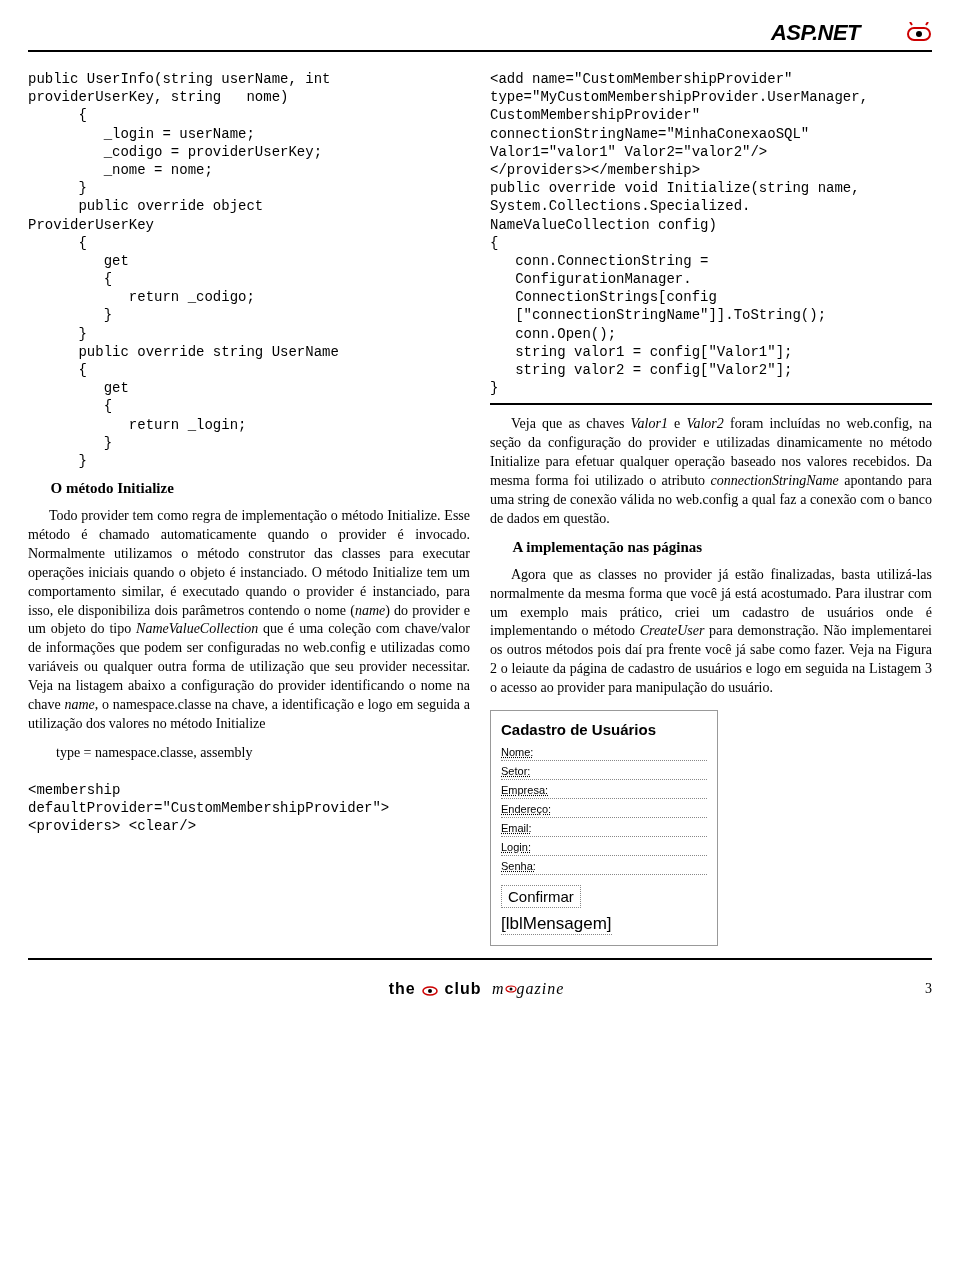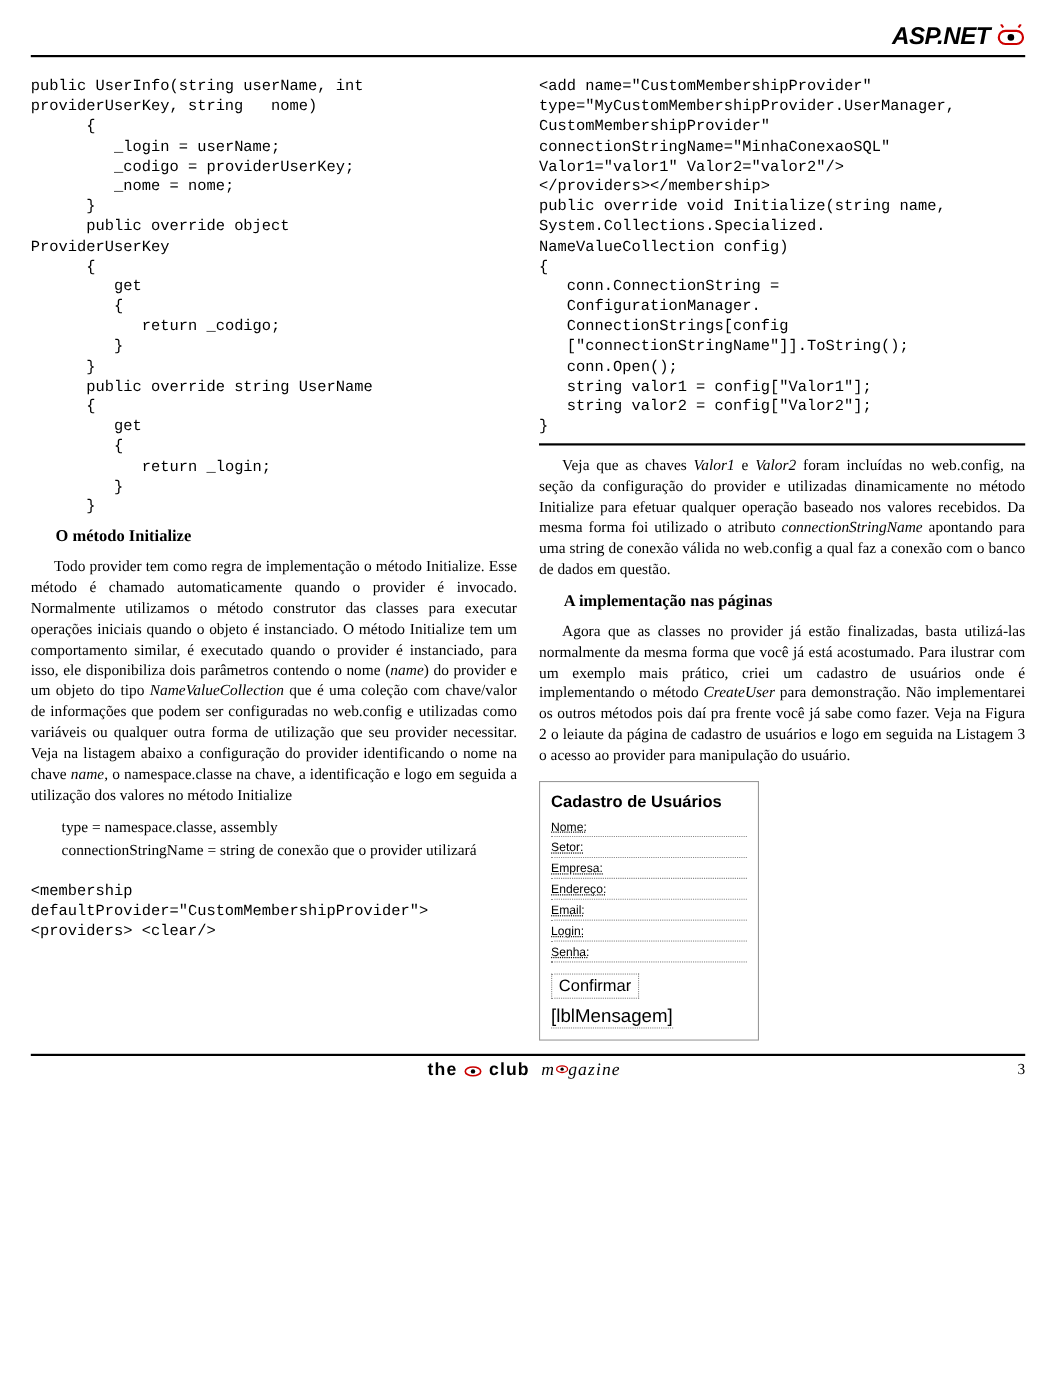--- a/index.html
+++ b/index.html
@@ -12,20 +12,21 @@
     color: #000;
     background: #fff;
   }
   .header-bar {
     display: flex;
     justify-content: flex-end;
     align-items: center;
     border-bottom: 2px solid #000;
     padding-bottom: 4px;
     margin-bottom: 18px;
+    gap: 40px;
   }
   .header-label {
     font-family: Arial, sans-serif;
     font-weight: 900;
     font-size: 22px;
     letter-spacing: -0.5px;
     font-style: italic;
   }
   .eye-icon {
     margin-left: 6px;
@@ -72,21 +73,21 @@
   .fig-block {
     display: flex;
     gap: 14px;
     align-items: flex-start;
     margin-top: 12px;
   }
   .form-mock {
     border: 1px solid #999;
     background: #fff;
     padding: 10px;
-    width: 200px;
+    width: 228px;
     font-family: Arial, sans-serif;
   }
   .form-title {
     font-weight: bold;
     font-size: 15px;
     margin-bottom: 8px;
   }
   .form-row {
     font-size: 11px;
     margin: 4px 0;
@@ -120,21 +121,21 @@
     white-space: pre-wrap;
     margin-top: 18px;
     line-height: 1.3;
   }
   .footer {
     display: flex;
     justify-content: space-between;
     align-items: center;
     border-top: 2px solid #000;
     margin-top: 12px;
-    padding-top: 4px;
+    padding-top: 20px;
   }
   .footer-center {
     flex: 1;
     text-align: center;
     font-family: Arial, sans-serif;
     font-weight: bold;
     font-size: 16px;
     letter-spacing: 1px;
   }
   .footer-center .mag {
@@ -187,21 +188,20 @@
          }
       }</div>
 
 
     <p class="section-title">O método Initialize</p>
 
     <p class="body indent">
       <span>Todo provider tem como regra de implementação o método Initialize. Esse método é chamado automaticamente quando o provider é invocado. Normalmente utilizamos o método construtor das classes para executar operações iniciais quando o objeto é instanciado. O método Initialize tem um comportamento similar, é executado quando o provider é instanciado, para isso, ele disponibiliza dois parâmetros contendo o nome (</span><em>name</em><span>) do provider e um objeto do tipo </span><em>NameValueCollection</em><span> que é uma coleção com chave/valor de informações que podem ser configuradas no web.config e utilizadas como variáveis ou qualquer outra forma de utilização que seu provider necessitar. Veja na listagem abaixo a configuração do provider identificando o nome na chave </span><em>name</em><span>, o namespace.classe na chave, a identificação e logo em seguida a utilização dos valores no método Initialize</span>
     </p>
     <p class="body" style="margin:2px 0 2px 2em;text-indent:0;">type = namespace.classe, assembly</p>
-    <p class="body" style="margin:2px 0;text-indent:2em;">connectionStringName = string de conexão que o provider utilizará</p>
 
     <div class="code-bottom">&lt;membership
 defaultProvider="CustomMembershipProvider"&gt;
 &lt;providers&gt; &lt;clear/&gt;</div>
   </div>
 
   <div class="col">
     <div class="code-right">&lt;add name="CustomMembershipProvider"
 type="MyCustomMembershipProvider.UserManager,
 CustomMembershipProvider"

